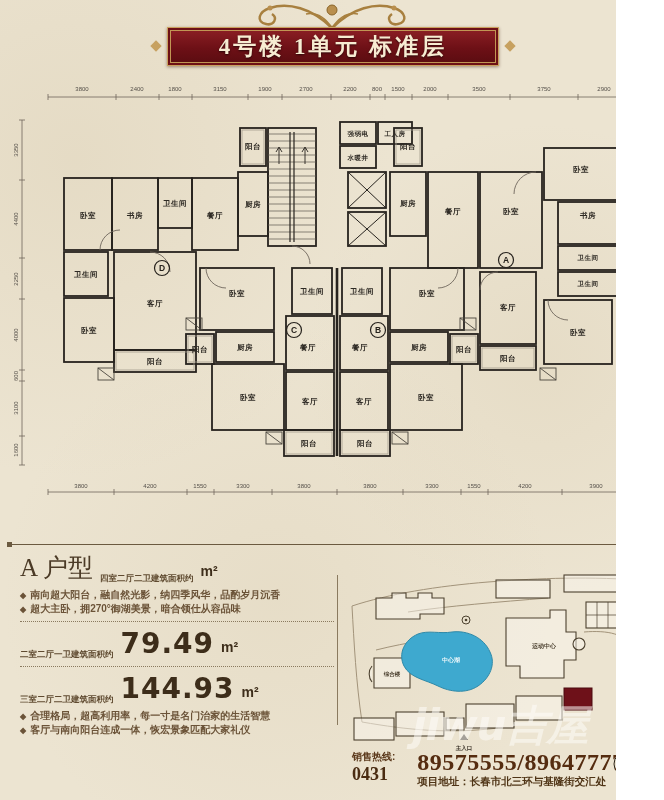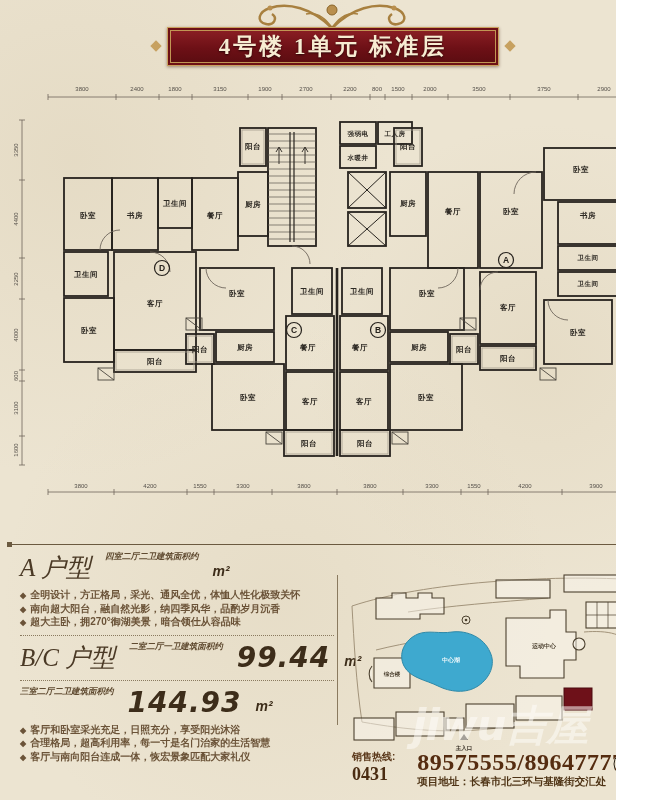--- a/index.html
+++ b/index.html
@@ -35,21 +35,21 @@
   .plan text{font-family:"Liberation Sans",sans-serif;}
   .rl{font-size:7.5px;font-weight:bold;fill:#2e2a24;letter-spacing:0.5px;text-anchor:middle;}
   .dim{font-size:6px;fill:#55504a;text-anchor:middle;}
   .ucl{font-size:8.5px;font-weight:bold;fill:#26221d;text-anchor:middle;font-family:"Liberation Serif",serif;}
   
   .h-divider{position:absolute;left:8px;top:544px;width:648px;border-top:1px solid #6b5a40;}
   .h-divider:before,.h-divider:after{content:"";position:absolute;top:-3px;width:5px;height:5px;background:#6b5a40;}
   .h-divider:before{left:-1px;} .h-divider:after{right:-1px;}
   .v-divider{position:absolute;left:337px;top:575px;height:150px;border-left:1px solid #8a7a5f;}
   .specs{position:absolute;left:20px;top:551px;width:314px;}
-  .unit-head{display:flex;align-items:flex-start;gap:14px;font-style:italic;}
+  .unit-head{display:flex;align-items:flex-end;gap:7px;}
   .unit-name{font-size:25px;color:#4b3a26;font-family:"Liberation Serif",serif;white-space:nowrap;}
   .unit-sub{display:flex;flex-direction:row;font-size:8.5px;font-weight:bold;color:#5f4a30;line-height:1.35;white-space:nowrap;}
   .unit-area{font-size:28px;font-weight:bold;color:#3d2d1a;letter-spacing:1px;font-family:"DejaVu Sans",sans-serif;}
   .unit-sq{font-size:14px;font-weight:bold;color:#3d2d1a;align-self:flex-start;margin-top:12px;}
   .features{list-style:none;margin:4px 0 0;padding:0;font-size:10px;font-weight:bold;color:#6b5338;line-height:1.32;}
   .features li{white-space:nowrap;}
   .features .diam{font-size:8px;margin-right:4px;color:#6b5338;}
   .dotted-sep{border-top:1px dotted #8a7a5f;margin:6px 0 5px;}
   
   svg.site{position:absolute;left:348px;top:572px;}
@@ -321,53 +321,50 @@
     <div class="unit-block">
       <div class="unit-head">
         <span class="unit-name">A 户型</span>
         <span class="unit-sub">
           <span>四室二厅二卫</span>
           <span>建筑面积约</span>
         </span>
         <span class="unit-sq">m²</span>
       </div>
       <ul class="features">
-        <li><span class="diam">◆</span><span>全明设计，方正格局，采光、通风全优，体恤人性化极致关怀</span></li>
         <li><span class="diam">◆</span><span>南向超大阳台，融自然光影，纳四季风华，品酌岁月沉香</span></li>
         <li><span class="diam">◆</span><span>超大主卧，拥270°御湖美景，暗合领仕从容品味</span></li>
       </ul>
     </div>
 
     <div class="dotted-sep"></div>
 
     <div class="unit-block">
       <div class="unit-head">
-        <span class="unit-name">B/C 户型</span>
         <span class="unit-sub">
           <span>二室二厅一卫</span>
           <span>建筑面积约</span>
         </span>
-        <span class="unit-area">99.44</span>
+        <span class="unit-area">79.49</span>
         <span class="unit-sq">m²</span>
       </div>
     </div>
 
     <div class="dotted-sep"></div>
 
     <div class="unit-block">
       <div class="unit-head">
         <span class="unit-sub">
           <span>三室二厅二卫</span>
           <span>建筑面积约</span>
         </span>
         <span class="unit-area">144.93</span>
         <span class="unit-sq">m²</span>
       </div>
       <ul class="features">
-        <li><span class="diam">◆</span><span>客厅和卧室采光充足，日照充分，享受阳光沐浴</span></li>
         <li><span class="diam">◆</span><span>合理格局，超高利用率，每一寸是名门治家的生活智慧</span></li>
         <li><span class="diam">◆</span><span>客厅与南向阳台连成一体，恢宏景象匹配大家礼仪</span></li>
       </ul>
     </div>
   </div>
 
   <svg class="site" width="310" height="182" viewBox="0 0 310 182">
     <g stroke="#a2937a" stroke-width="1" fill="none">
       <path d="M4,34 C40,22 90,14 140,10 C180,7 230,4 292,8 M4,34 C6,70 8,110 14,150 M292,8 C300,40 302,80 298,118 M14,150 C60,158 100,162 150,156"></path>
       <path d="M60,40 C100,34 150,30 200,26 M28,78 C60,70 90,66 120,62 M236,60 C260,58 278,62 284,76 C290,90 280,100 268,104"></path>

